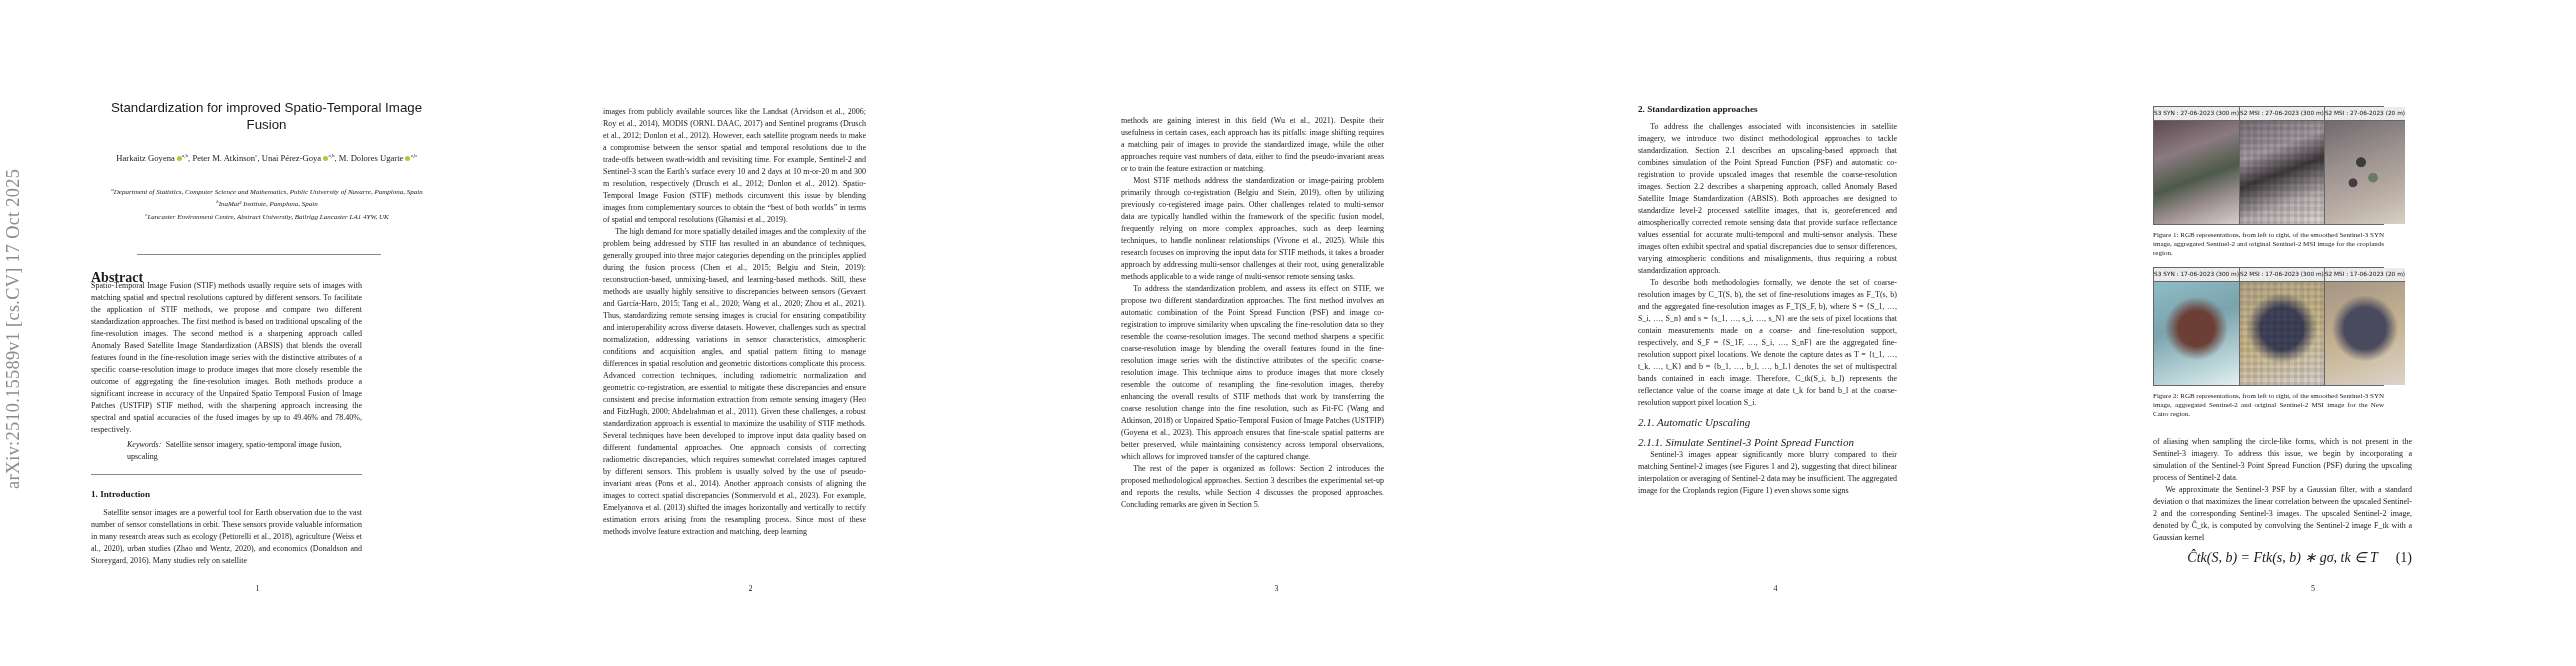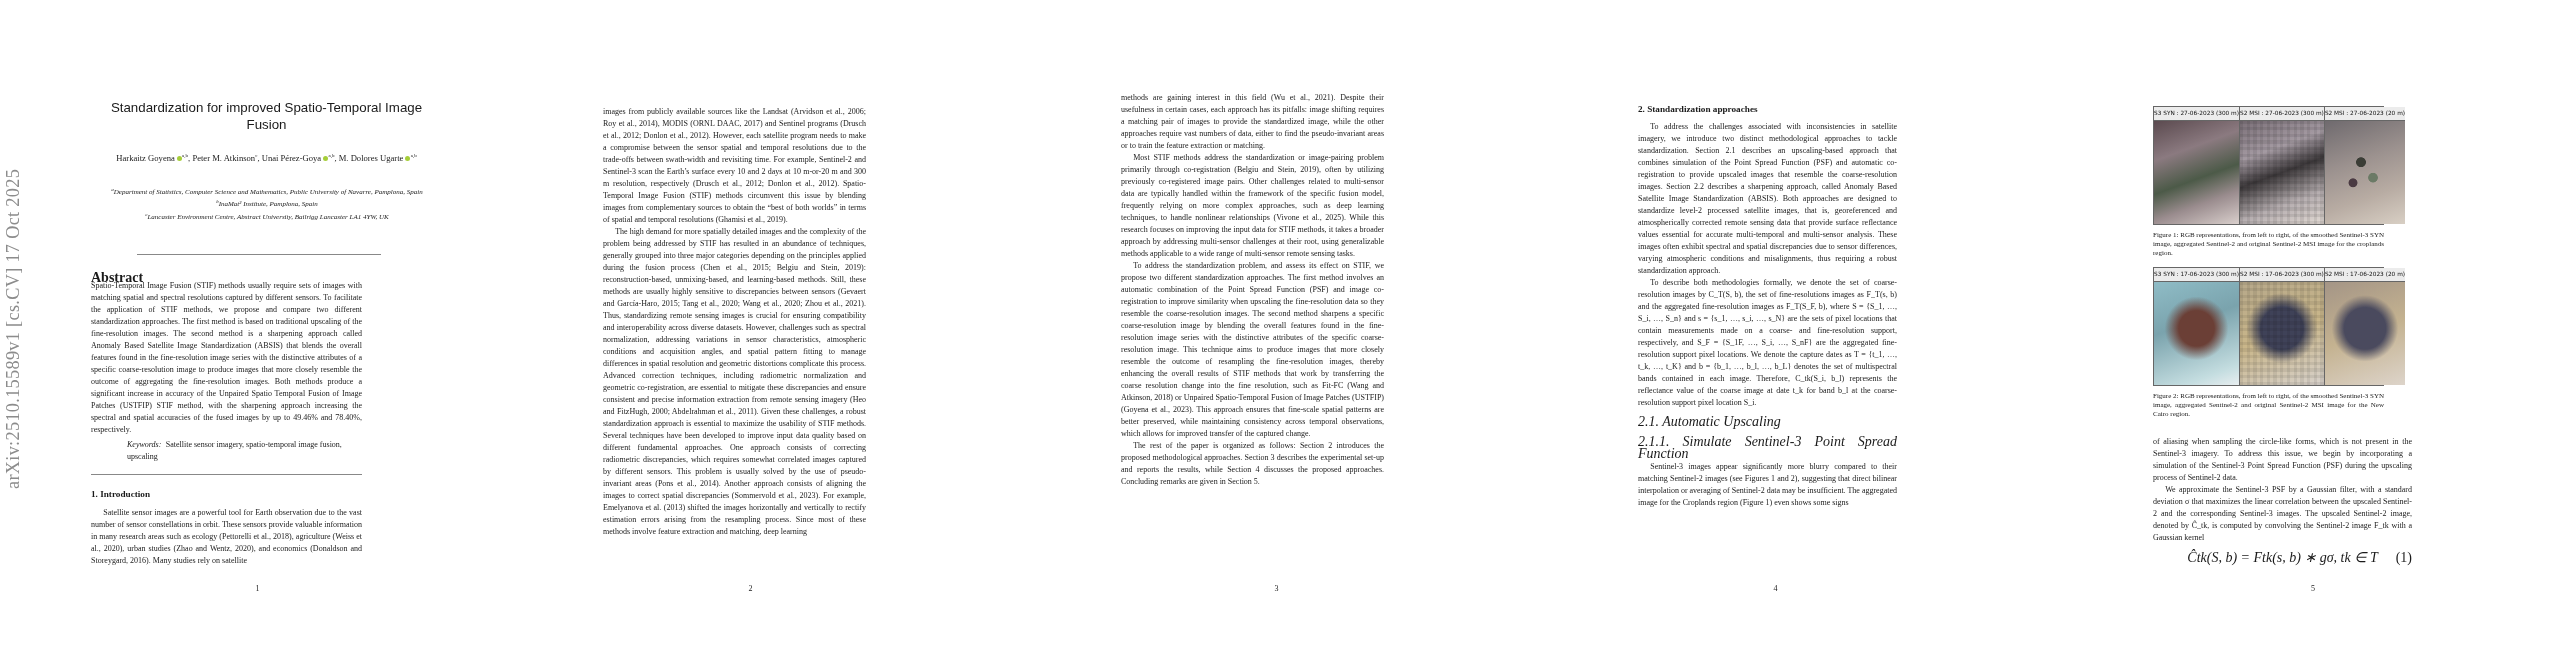--- a/index.html
+++ b/index.html
@@ -24,21 +24,21 @@
   sup { font-size:5px; }
   .affil { position:absolute; left:106px; top:185px; width:322px; text-align:center;
            font-family:"Liberation Serif",serif; font-style:italic; font-size:7px; line-height:10px; }
   .rule { position:absolute; left:137px; width:244px; height:1.1px; background:#888; }
   .abs-h { position:absolute; left:137px; top:270px; font-family:Liberation Serif, serif;
            font-weight:bold; font-size:14px; }
   .abs-body { position:absolute; left:91px; top:280px; width:271px; }
   .kw { margin-top:3.3px; text-align:left; text-indent:0;margin-left:36px; }
   .kw i { margin-right:4.4px; }
   .sec-h { font-family:"Liberation Serif",serif; font-weight:bold; font-size:9.2px; }
-  .subsec-h { font-family:"Liberation Serif",serif; font-style:italic; font-size:14px; }
+  .subsec-h { font-family:"Liberation Serif",serif; font-style:italic; font-size:11px; }
   .col { position:absolute; }
   .pnum { position:absolute; top:584px; width:515px; text-align:center;
           font-family:"Liberation Serif",serif; font-size:8px; }
   .figure { position:absolute; left:2153px; width:231px; }
   .fig-strip { display:flex; border:0.6px solid #666; height:117px; }
   .fig-panel { flex:1; display:flex; flex-direction:column; border-right:0.6px solid #666; }
   .fig-panel:last-child { border-right:none; }
   .fig-label { height:12.8px; background:#ececec; border-bottom:0.6px solid #666;
                font-family:"DejaVu Sans",sans-serif; font-size:5.8px; line-height:12.8px;
                text-align:center; white-space:nowrap; overflow:hidden; color:#111; }
@@ -90,21 +90,21 @@
 
 <div class="page p2">
   <div class="col txt" style="left:88px; top:106px; width:263px;">
     <p class="para noindent">images from publicly available sources like the Landsat (Arvidson et al., 2006; Roy et al., 2014), MODIS (ORNL DAAC, 2017) and Sentinel programs (Drusch et al., 2012; Donlon et al., 2012). However, each satellite program needs to make a compromise between the sensor spatial and temporal resolutions due to the trade-offs between swath-width and revisiting time. For example, Sentinel-2 and Sentinel-3 scan the Earth’s surface every 10 and 2 days at 10 m-or-20 m and 300 m resolution, respectively (Drusch et al., 2012; Donlon et al., 2012). Spatio-Temporal Image Fusion (STIF) methods circumvent this issue by blending images from complementary sources to obtain the “best of both worlds” in terms of spatial and temporal resolutions (Ghamisi et al., 2019).</p>
     <p class="para">The high demand for more spatially detailed images and the complexity of the problem being addressed by STIF has resulted in an abundance of techniques, generally grouped into three major categories depending on the principles applied during the fusion process (Chen et al., 2015; Belgiu and Stein, 2019): reconstruction-based, unmixing-based, and learning-based methods. Still, these methods are usually highly sensitive to discrepancies between sensors (Gevaert and García-Haro, 2015; Tang et al., 2020; Wang et al., 2020; Zhou et al., 2021). Thus, standardizing remote sensing images is crucial for ensuring compatibility and interoperability across diverse datasets. However, challenges such as spectral normalization, addressing variations in sensor characteristics, atmospheric conditions and acquisition angles, and spatial pattern fitting to manage differences in spatial resolution and geometric distortions complicate this process. Advanced correction techniques, including radiometric normalization and geometric co-registration, are essential to mitigate these discrepancies and ensure consistent and precise information extraction from remote sensing imagery (Heo and FitzHugh, 2000; Abdelrahman et al., 2011). Given these challenges, a robust standardization approach is essential to maximize the usability of STIF methods. Several techniques have been developed to improve input data quality based on different fundamental approaches. One approach consists of correcting radiometric discrepancies, which requires somewhat correlated images captured by different sensors. This problem is usually solved by the use of pseudo-invariant areas (Pons et al., 2014). Another approach consists of aligning the images to correct spatial discrepancies (Sommervold et al., 2023). For example, Emelyanova et al. (2013) shifted the images horizontally and vertically to rectify estimation errors arising from the resampling process. Since most of these methods involve feature extraction and matching, deep learning</p>
   </div>
   <div class="pnum" style="top:584px; left:-22px;">2</div>
 </div>
 
 <div class="page p3">
-  <div class="col txt" style="left:91px; top:92px; width:263px;">
+  <div class="col txt" style="left:91px; top:115px; width:263px;">
     <p class="para noindent">methods are gaining interest in this field (Wu et al., 2021). Despite their usefulness in certain cases, each approach has its pitfalls: image shifting requires a matching pair of images to provide the standardized image, while the other approaches require vast numbers of data, either to find the pseudo-invariant areas or to train the feature extraction or matching.</p>
     <p class="para">Most STIF methods address the standardization or image-pairing problem primarily through co-registration (Belgiu and Stein, 2019), often by utilizing previously co-registered image pairs. Other challenges related to multi-sensor data are typically handled within the framework of the specific fusion model, frequently relying on more complex approaches, such as deep learning techniques, to handle nonlinear relationships (Vivone et al., 2025). While this research focuses on improving the input data for STIF methods, it takes a broader approach by addressing multi-sensor challenges at their root, using generalizable methods applicable to a wide range of multi-sensor remote sensing tasks.</p>
     <p class="para">To address the standardization problem, and assess its effect on STIF, we propose two different standardization approaches. The first method involves an automatic combination of the Point Spread Function (PSF) and image co-registration to improve similarity when upscaling the fine-resolution data so they resemble the coarse-resolution images. The second method sharpens a specific coarse-resolution image by blending the overall features found in the fine-resolution image series with the distinctive attributes of the specific coarse-resolution image. This technique aims to produce images that more closely resemble the outcome of resampling the fine-resolution images, thereby enhancing the overall results of STIF methods that work by transferring the coarse resolution change into the fine resolution, such as Fit-FC (Wang and Atkinson, 2018) or Unpaired Spatio-Temporal Fusion of Image Patches (USTFIP) (Goyena et al., 2023). This approach ensures that fine-scale spatial patterns are better preserved, while maintaining consistency across temporal observations, which allows for improved transfer of the captured change.</p>
     <p class="para">The rest of the paper is organized as follows: Section 2 introduces the proposed methodological approaches. Section 3 describes the experimental set-up and reports the results, while Section 4 discusses the proposed approaches. Concluding remarks are given in Section 5.</p>
   </div>
   <div class="pnum" style="top:584px; left:-11px;">3</div>
 </div>
 
 <div class="page p4">
   <div class="col txt" style="left:92px; top:103px; width:259px;">

